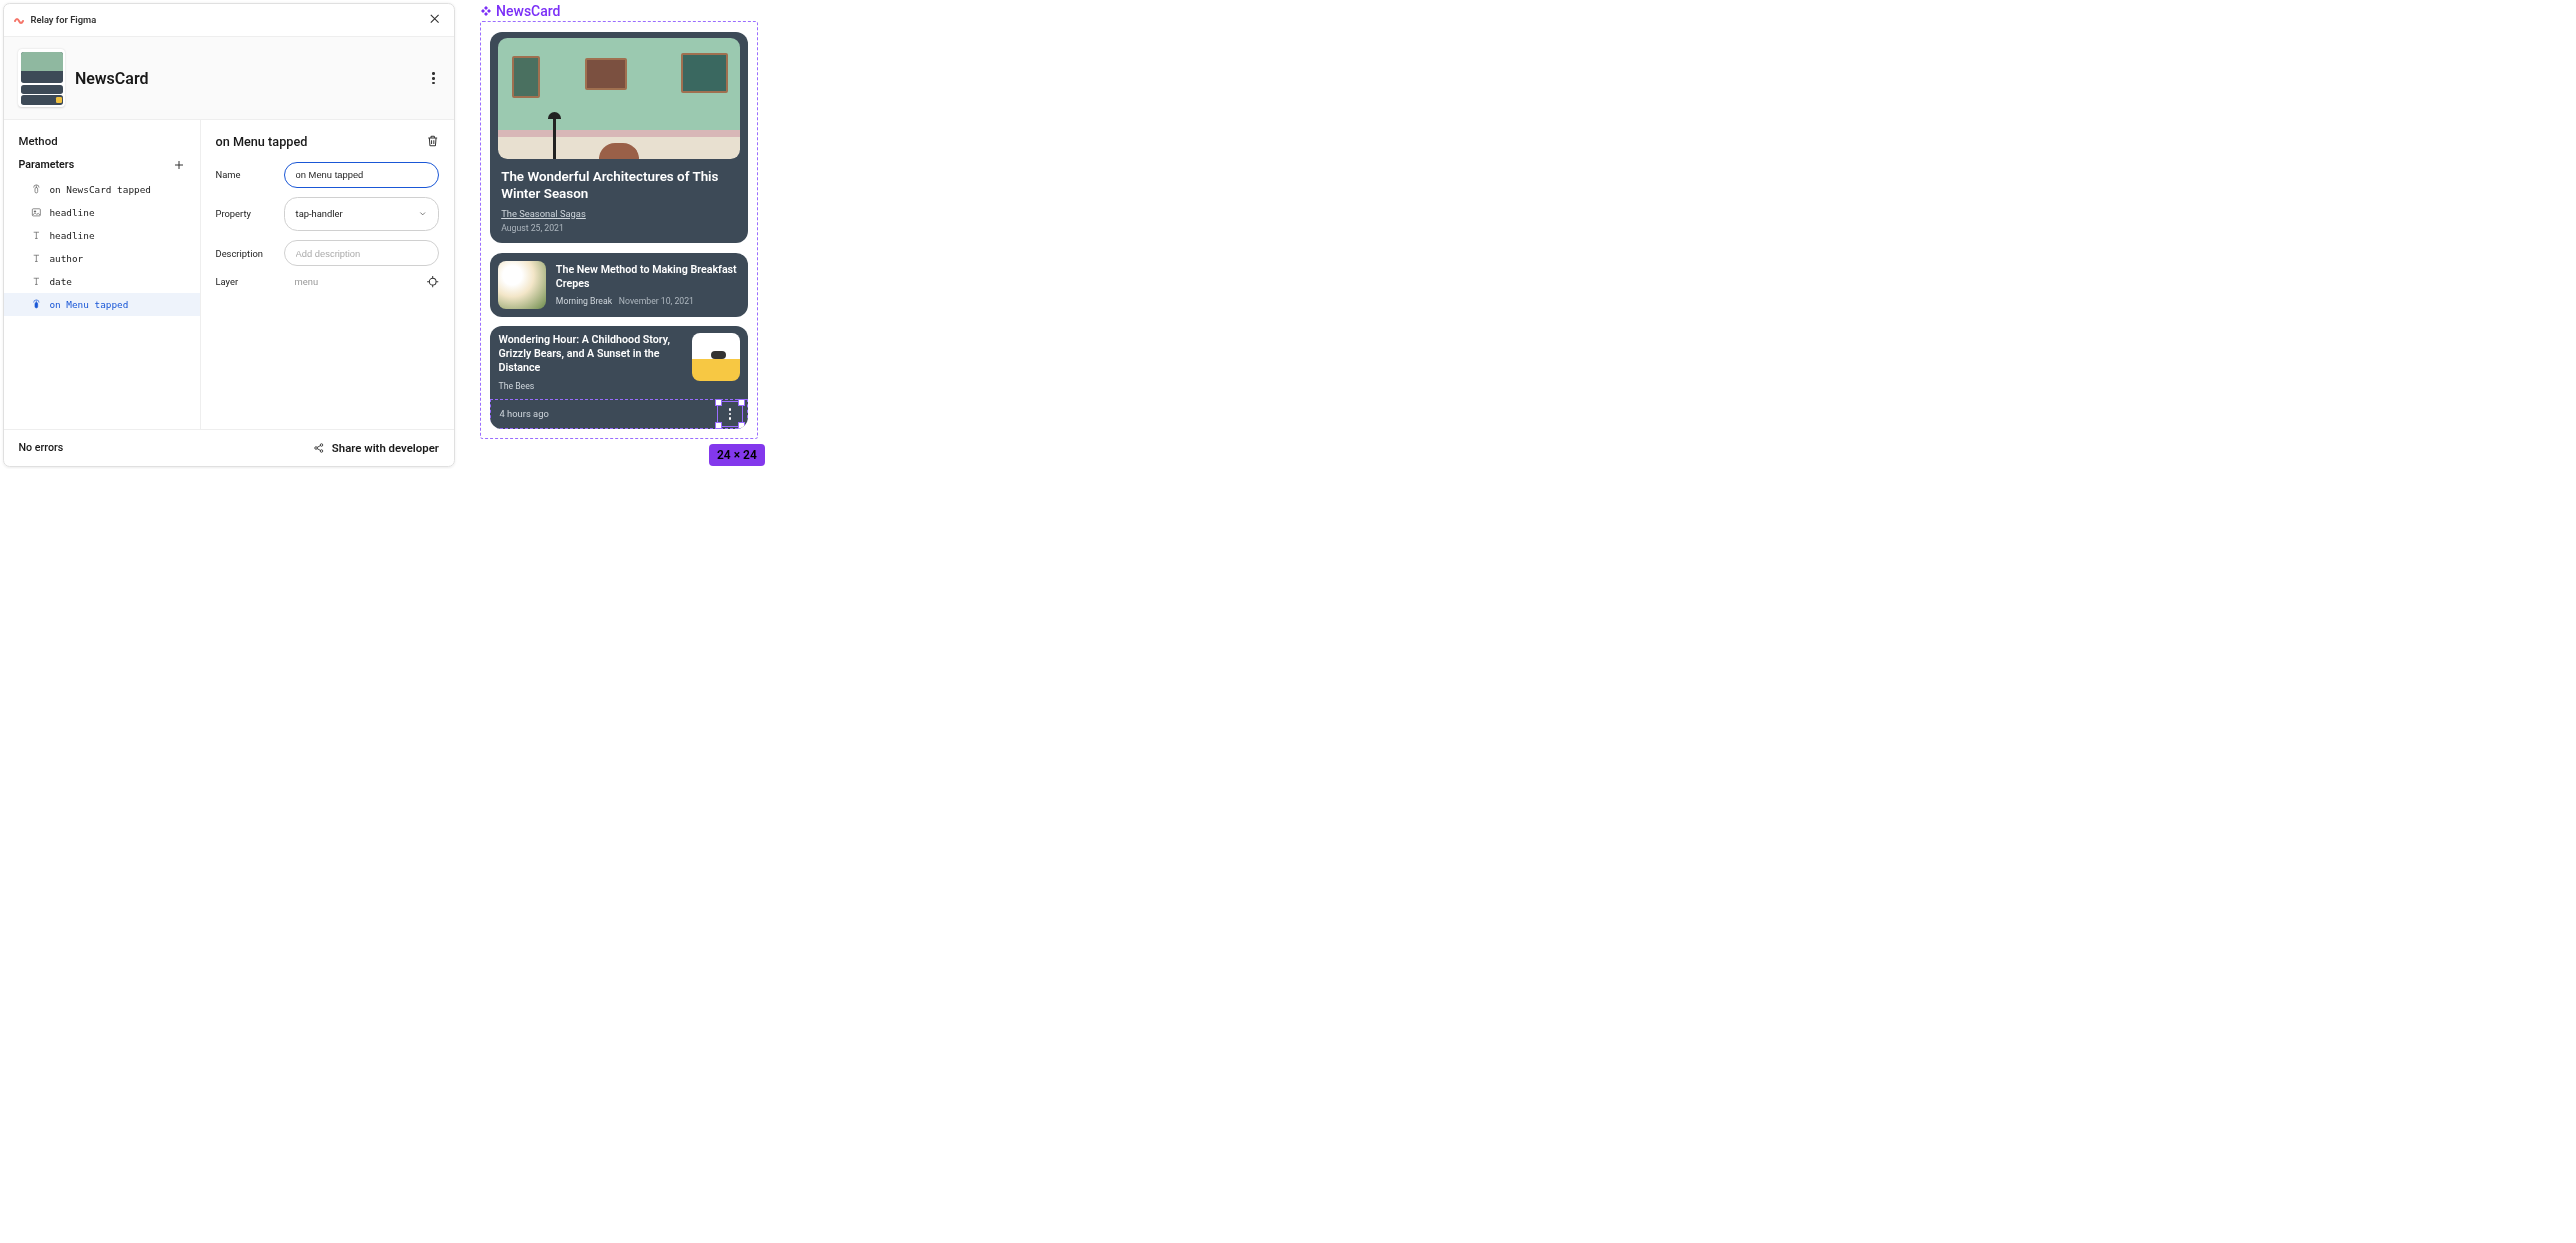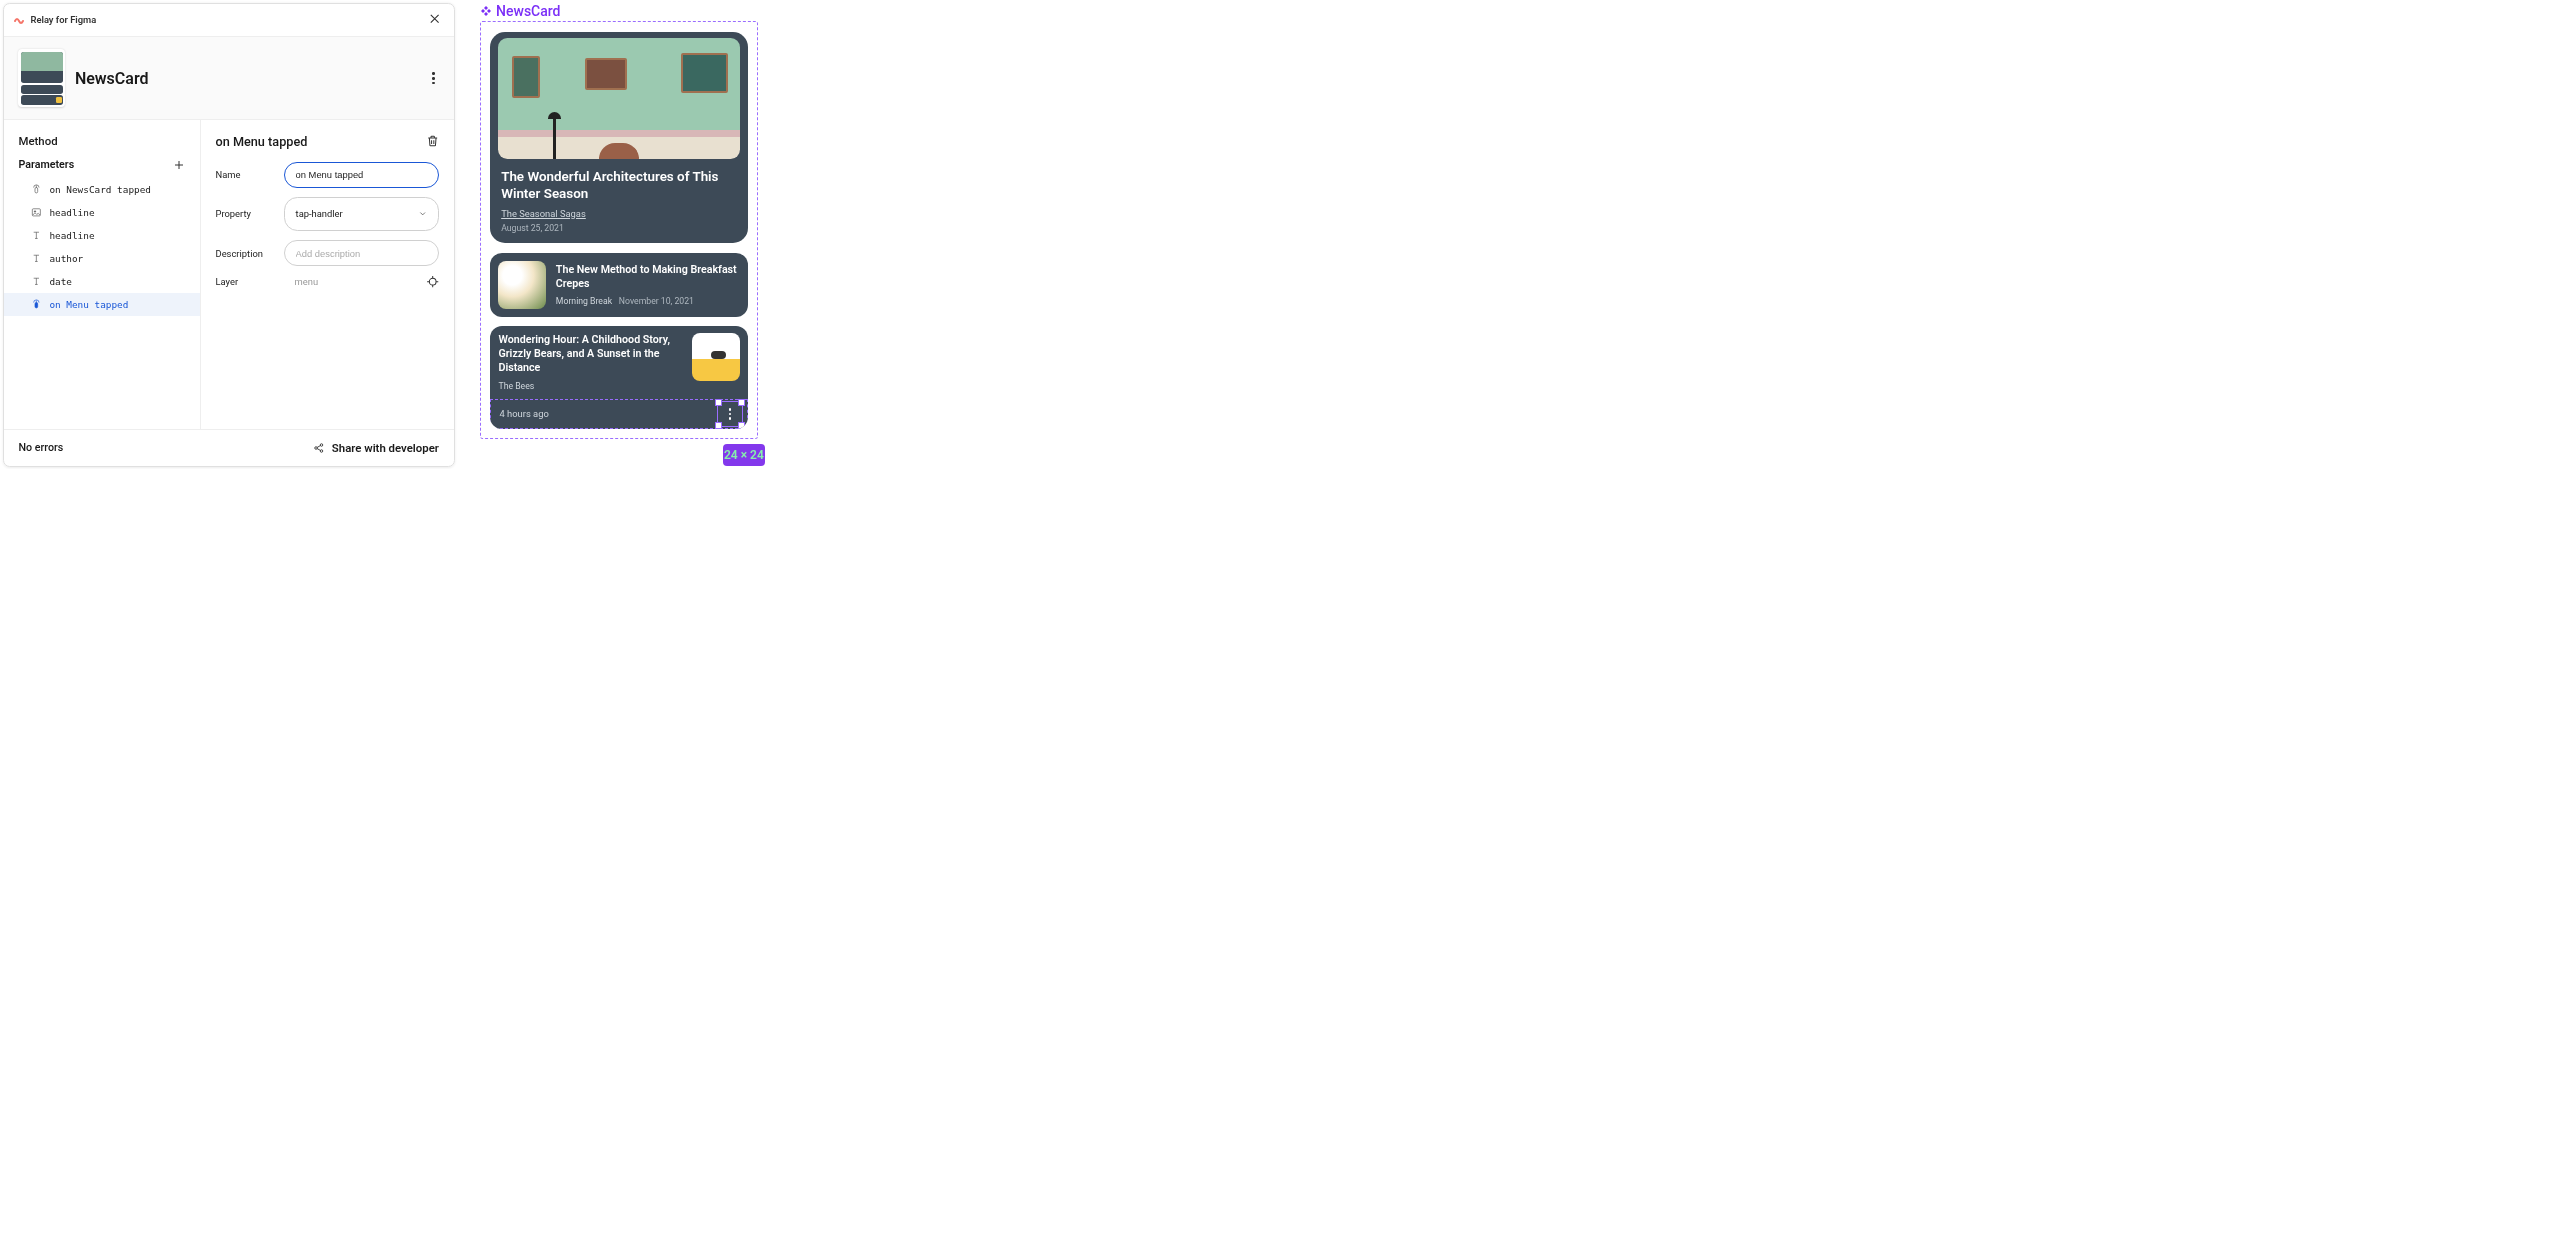--- a/index.html
+++ b/index.html
@@ -147,21 +147,21 @@
     width: 278px;
     border: 1.3px dashed #9a6dff;
     border-radius: 2.7px;
     padding: 9.4px;
     display:flex; flex-direction:column; gap:9.4px;
   }
   .card {
     background:#3d4a57; border-radius:12px; color:#fff; overflow:hidden;
     padding: 6.7px 8px 8px;
   }
-  .card.hero { padding-top: 6.7px; border-radius: 15px; }
+  .card.hero { padding-top: 6.7px; }
   .hero-img {
     width:100%; height:121px; border-radius:9.4px;
     background: linear-gradient(#9bc9b0 0%, #9bc9b0 76%, #d8b7b7 76%, #d8b7b7 82%, #e8e0d0 82%);
     position:relative; overflow:hidden;
   }
   
   .win { position:absolute; background:#4a7060; border:2.7px solid #a07050; border-radius:2px; }
   .win.a { top:17.4px; left:13.4px; width:28px; height:42px; }
   .win.b { top:20px; left:87px; width:42px; height:32px; background:#7b5040; }
   .win.c { top:14.8px; right:12px; width:47px; height:40px; background:#3a6860;}
@@ -199,21 +199,21 @@
   }
   .menu-sel .dots-v span { background:#fff; }
   
   .handle { position:absolute; width:6.7px; height:6.7px; background:#fff; border:1.3px solid #9a6dff; }
   .menu-sel::before {content:''; position:absolute; inset:-2.7px; border:1.3px solid #9a6dff;}
   .h-tl{top:-4.7px;left:-4.7px;} .h-tr{top:-4.7px;right:-4.7px;}
   .h-bl{bottom:-4.7px;left:-4.7px;} .h-br{bottom:-4.7px;right:-4.7px;}
 
   .size-badge {
     position:absolute; right:-6.7px; bottom:-27px;
-    background:#8338ec; color:#86efac; padding:4px 1px; border-radius:4px;
+    background:#8338ec; color:#000000; padding:4px 8px; border-radius:4px;
     font-size:12px; font-weight:600;
   }
   .preview-wrap { position:relative; width:fit-content; }
 </style>
 </head>
 <body>
 
 <div class="panel">
 
   <div class="panel-header">

